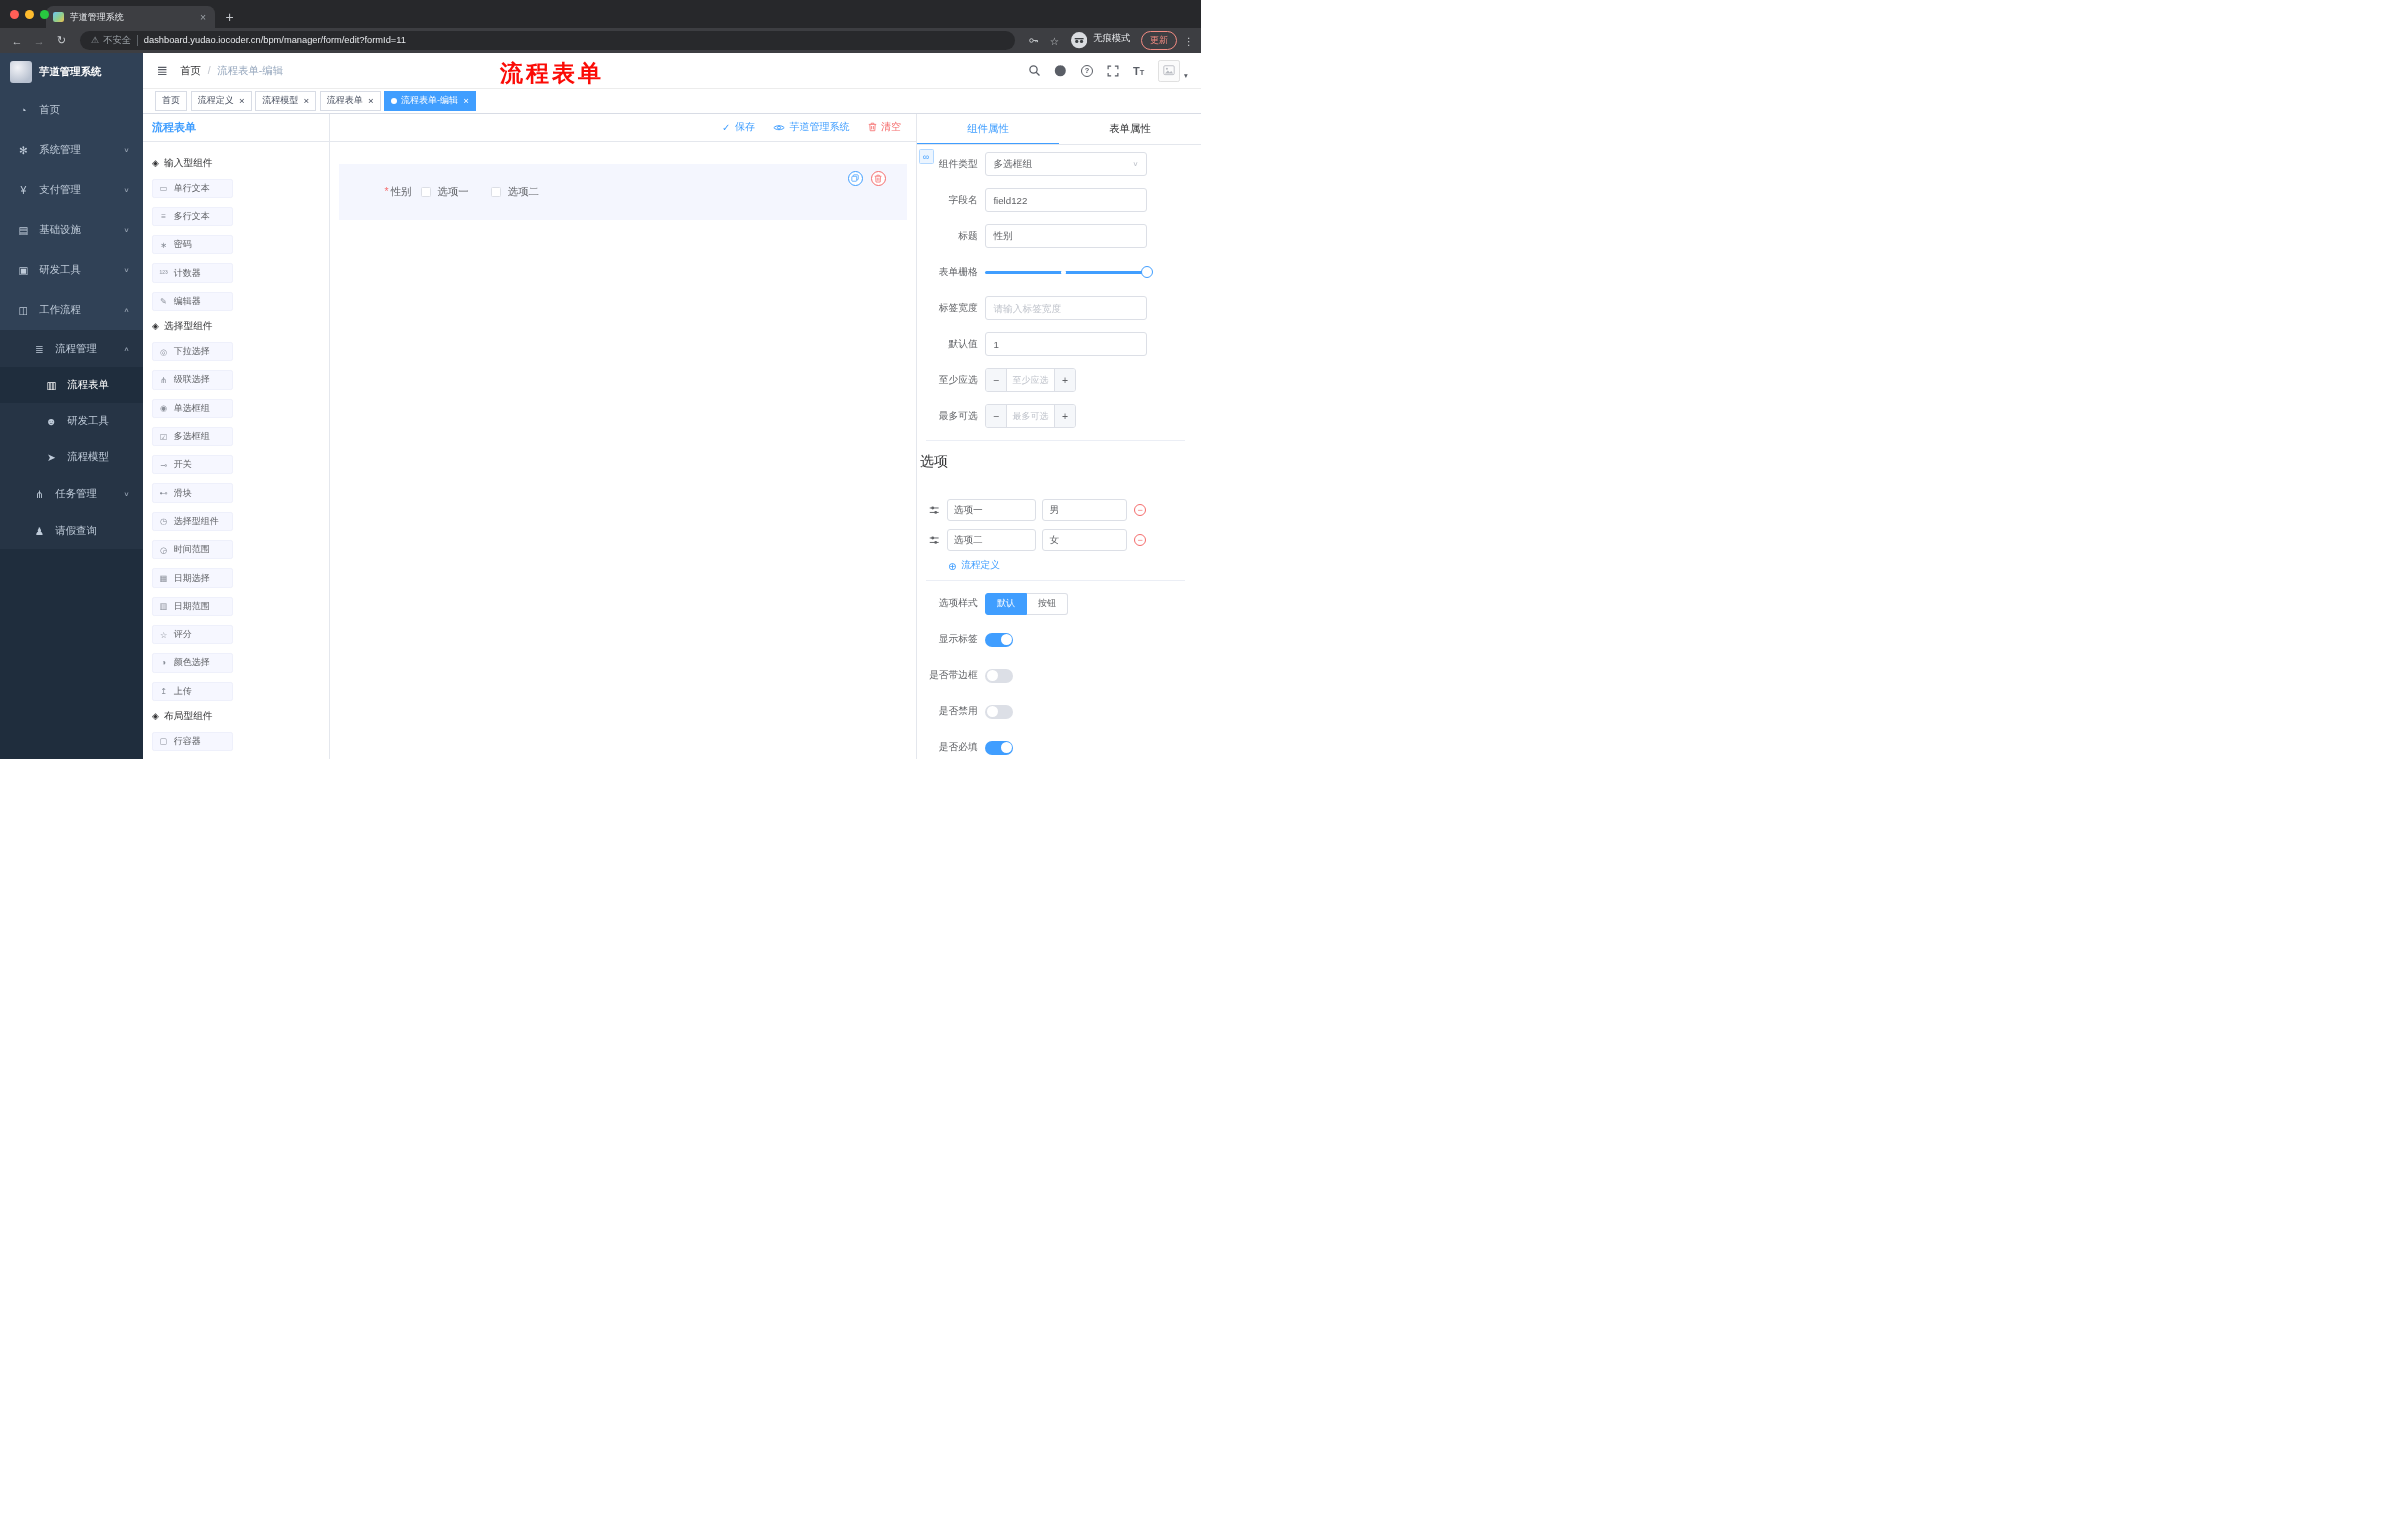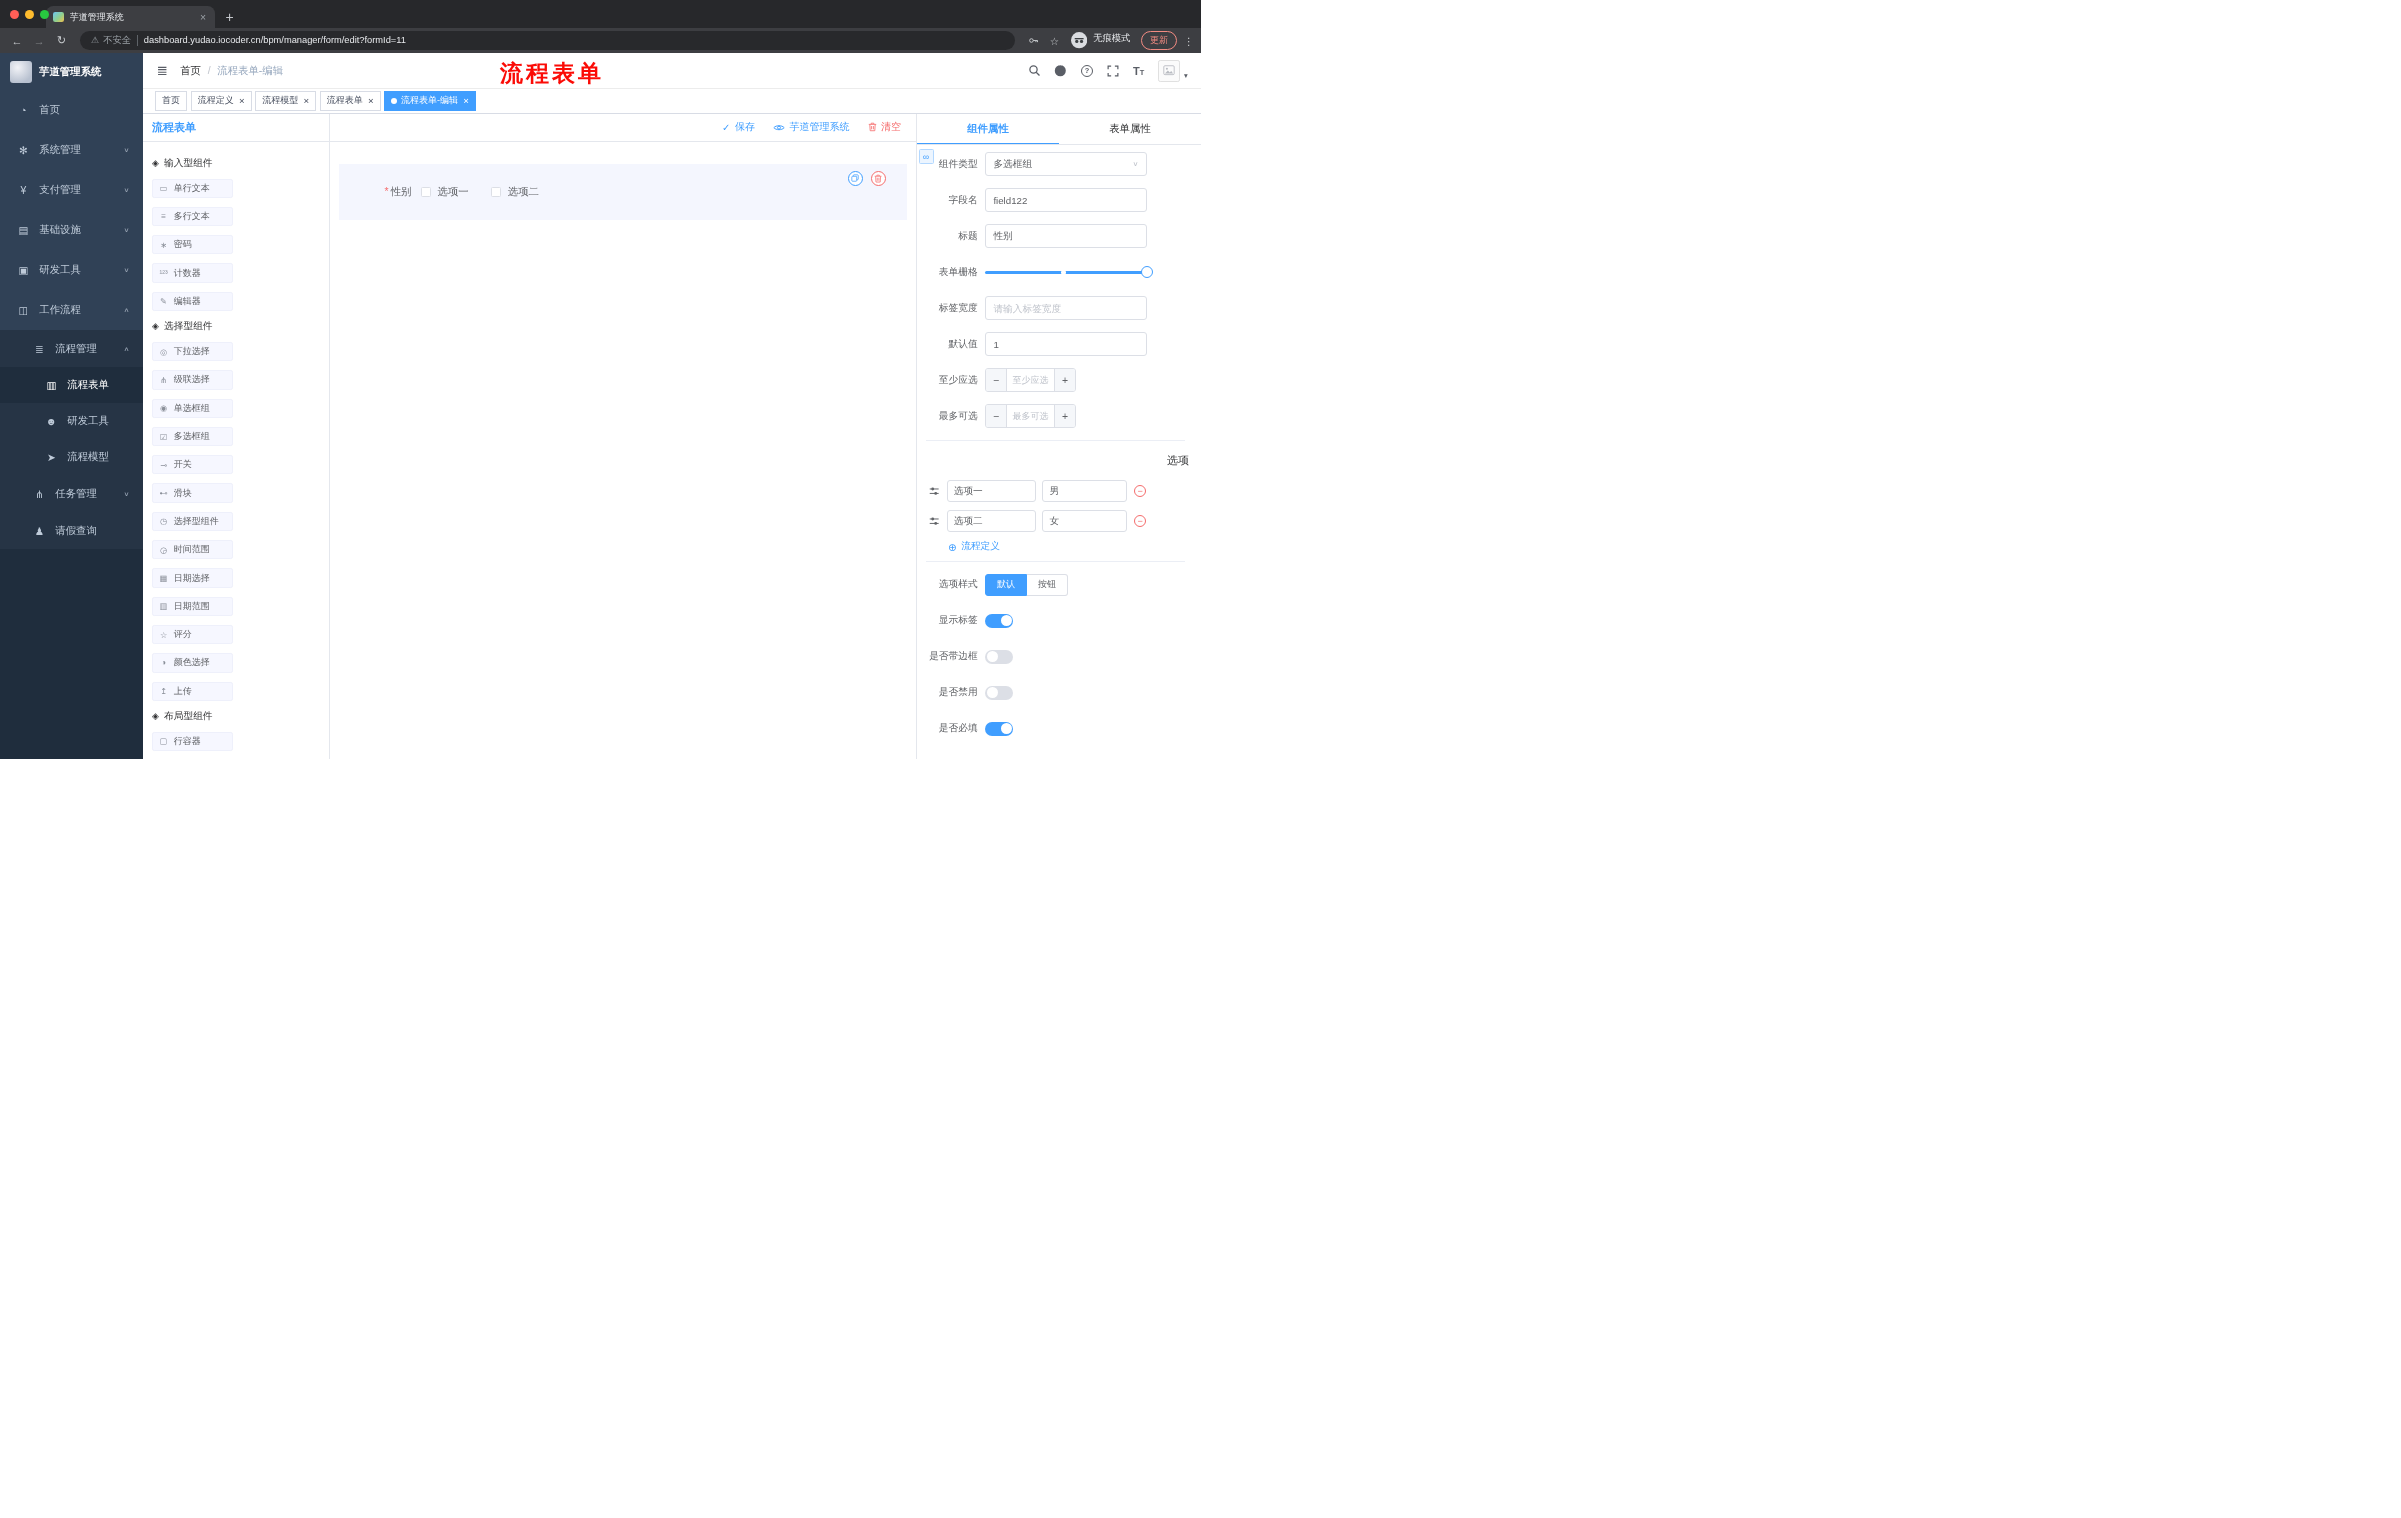--- a/index.html
+++ b/index.html
@@ -115,21 +115,21 @@
   .tool.del{color:var(--red);border-color:var(--red)}
   .checks{display:flex;gap:22px;align-items:center}
   .check{display:flex;gap:6.7px;align-items:center;font-size:10.4px;color:#606266;cursor:pointer}
   .box{width:10.4px;height:10.4px;border:0.7px solid var(--border);border-radius:1.5px;background:#fff;flex:none}
 
   
   .props{width:285px;background:#fff;border-left:0.7px solid var(--line);display:flex;flex-direction:column;
     position:relative;flex:none}
   .props-tabs{display:flex;height:31px;border-bottom:0.7px solid var(--line);flex:none}
   .ptab{flex:1;display:flex;align-items:center;justify-content:center;font-size:10.4px;color:#303133;cursor:pointer}
-  .ptab.active{color:var(--blue);border-bottom:1.5px solid var(--blue);font-weight:700}
+  .ptab.active{color:var(--blue);border-bottom:1.5px solid var(--blue);font-weight:400}
   .link-btn{position:absolute;left:1.5px;top:35px;width:15px;height:15px;border:0.7px solid #b3d8ff;
     background:#ecf5ff;color:var(--blue);display:flex;align-items:center;justify-content:center;
     font-size:9px;border-radius:1.5px;cursor:pointer;z-index:2}
   .props-body{flex:1;padding:7.4px 12px 0 3px;overflow:hidden}
   .p-row{display:flex;align-items:center;margin-bottom:12px}
   .p-label{width:65px;text-align:right;padding-right:7.4px;font-size:9.7px;color:#606266;white-space:nowrap;flex:none}
   .p-ctl{width:162px}
   .sel{height:24px;border:0.7px solid var(--border);border-radius:3px;display:flex;align-items:center;
     justify-content:space-between;padding:0 7.4px;font-size:9.7px;color:#606266;cursor:pointer;background:#fff}
   .sel-caret{color:var(--ph);font-size:8.2px;transform:scaleY(.8)}
@@ -141,21 +141,21 @@
   .slider-stop{position:absolute;left:47%;top:-0.7px;width:4.5px;height:4.5px;border-radius:50%;background:#fff}
   .slider-handle{position:absolute;right:-6px;top:-4.5px;width:12px;height:12px;border-radius:50%;
     background:#fff;border:1.5px solid var(--blue);cursor:grab}
   .stepper{display:flex;width:91px;height:24px;border:0.7px solid var(--border);border-radius:3px;overflow:hidden;background:#fff}
   .step-btn{width:21px;background:#f5f7fa;color:#606266;display:flex;align-items:center;justify-content:center;
     font-size:10.4px;cursor:pointer;flex:none}
   .step-btn.minus{border-right:0.7px solid var(--border)}
   .step-btn.plus{border-left:0.7px solid var(--border)}
   .step-val{flex:1;display:flex;align-items:center;justify-content:center;font-size:9px;color:var(--ph);white-space:nowrap}
   .p-divider{height:0.7px;background:#ebeef5;margin:3px 4.5px 12px 6px}
-  .opt-title{text-align:right;font-size:11px;color:#303133;margin-bottom:12px}
+  .opt-title{text-align:left;font-size:14px;color:#303133;margin-bottom:28px}
   .opt-row{display:flex;align-items:center;gap:6.7px;margin-bottom:8.2px;padding-left:9px}
   .opt-handle{color:#606266;width:11px;display:flex;cursor:grab;flex:none}
   .opt-input{height:22px;border:0.7px solid var(--border);border-radius:3px;padding:0 6px;font-size:9.7px;color:#606266;outline:none}
   .opt-name{width:89px}
   .opt-val{width:85px}
   .opt-del{width:12px;height:12px;border-radius:50%;border:0.7px solid var(--red);color:var(--red);
     display:flex;align-items:center;justify-content:center;font-size:9px;line-height:1;cursor:pointer;flex:none}
   .add-opt{color:var(--blue);font-size:9.7px;display:flex;align-items:center;gap:4.5px;margin:4.5px 0 7.4px 28px;cursor:pointer}
   .add-ic{font-size:10.4px}
   .seg{display:flex}

